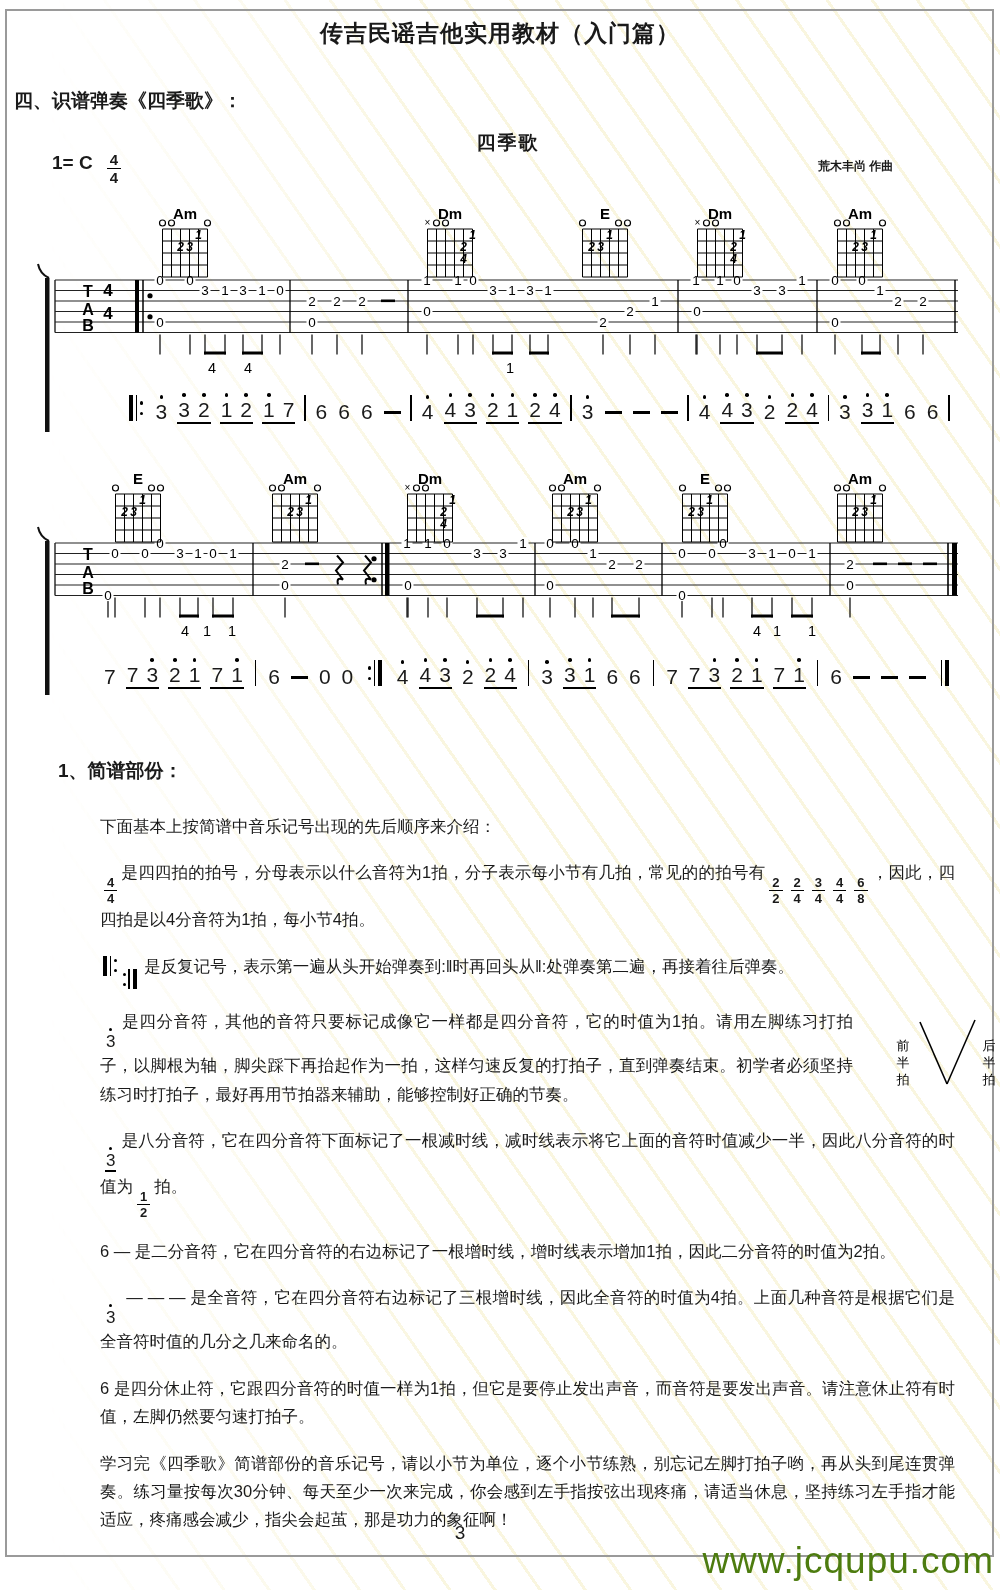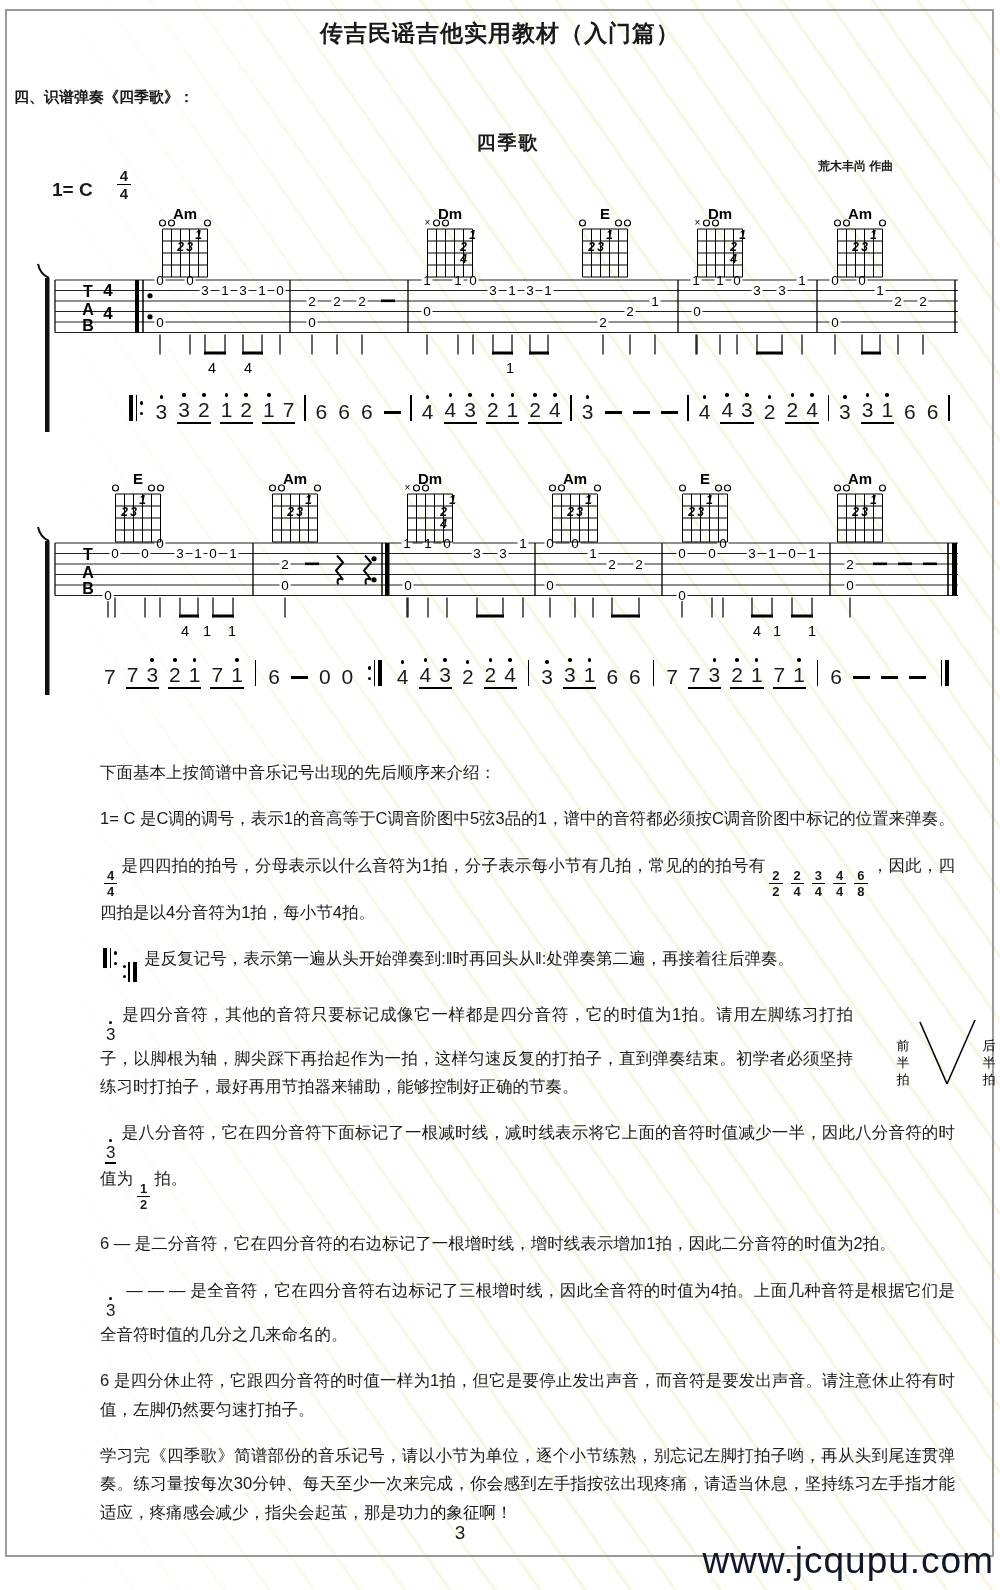--- a/index.html
+++ b/index.html
@@ -4,24 +4,24 @@
 <style>
   html,body{margin:0;padding:0;background:#e8e8e8;}
   .page{position:relative;width:1000px;height:1590px;background:#ffffff;margin:0 auto;overflow:hidden;
         font-family:"Liberation Sans","DejaVu Sans",sans-serif;color:#1a1a1a;}
   .border-frame{position:absolute;left:5px;top:9px;width:985px;height:1544px;border:2px solid #9a9a9a;pointer-events:none;}
   .watermark{position:absolute;inset:0;pointer-events:none;
      background:repeating-linear-gradient(55deg,transparent 0 34px,rgba(235,222,140,.28) 34px 37px);
      -webkit-mask-image:linear-gradient(to left,#000 55%,transparent 95%);
      mask-image:linear-gradient(to left,#000 55%,transparent 95%);}
   .book-title{position:absolute;top:18px;left:0;width:100%;text-align:center;font-size:23px;font-weight:bold;letter-spacing:1px;}
-  .sec-head{position:absolute;top:88px;left:14px;font-size:15px;font-weight:bold;}
+  .sec-head{position:absolute;top:88px;left:14px;font-size:19px;font-weight:bold;}
   .song-title{position:absolute;top:130px;left:0;width:100%;text-align:center;font-size:19px;font-weight:bold;letter-spacing:2px;padding-left:8px;}
   .composer{position:absolute;top:158px;left:818px;font-size:12px;font-weight:bold;}
-  .keysig{position:absolute;top:168px;left:52px;font-size:19px;font-weight:bold;display:flex;align-items:flex-end;gap:20px;}
+  .keysig{position:absolute;top:152px;left:52px;font-size:19px;font-weight:bold;display:flex;align-items:flex-start;gap:10px;}
   .system{position:absolute;left:0;width:1000px;}
   svg text{font-family:"Liberation Sans","DejaVu Sans",sans-serif;}
 
   
   .frac{display:inline-flex;flex-direction:column;align-items:center;line-height:1;font-size:13px;font-weight:bold;
         vertical-align:-9px;margin:0 4px;}
   .frac .nu{border-bottom:1.6px solid #000;padding:0 3px 1px;}
   .frac .de{padding-top:1px;}
   .frac.big{font-size:15px;}
 
@@ -50,21 +50,21 @@
   .jn .num{font-size:17px;padding:0 1px 1px;}
   .jn.u .num{border-bottom:2px solid #000;}
 
   
   .textblock{position:absolute;left:58px;top:758px;width:897px;}
   .h2{font-size:19px;font-weight:bold;margin-bottom:28px;}
   .para{padding-left:42px;font-size:16.5px;line-height:1.72;margin-bottom:18px;text-align:justify;}
   .para.narrow{width:795px;box-sizing:border-box;}
   .vdiag{position:absolute;left:893px;top:1006px;}
   .pageno{position:absolute;top:1522px;left:0;width:92%;text-align:center;font-size:19px;}
-  .site{position:absolute;top:1540px;right:6px;font-size:37px;color:#0f172a;letter-spacing:1px;}
+  .site{position:absolute;top:1540px;right:6px;font-size:37px;color:#4d7c0f;letter-spacing:1px;}
 </style>
 </head>
 <body>
 
 <div class="page">
   <div class="watermark"></div>
   <div class="border-frame"></div>
 
   <div class="book-title">传吉民谣吉他实用教材（入门篇）</div>
   <div class="sec-head">四、识谱弹奏《四季歌》：</div>
@@ -984,23 +984,23 @@
           </span>
         </span>
       </span>
       <span class="msym inrow">
         <i class="bar-thin"></i>
         <i class="bar-thick"></i>
       </span>
     </div>
 
   <div class="textblock">
+    <div class="h2">1、简谱部份：</div>
     <div id="paras">
         <div class="para">下面基本上按简谱中音乐记号出现的先后顺序来介绍：</div>
-        <div class="para">1= C  是C调的调号，表示1的音高等于C调音阶图中5弦3品的1，谱中的音符都必须按C调音阶图中标记的位置来弹奏。</div>
         <div class="para"><span class="frac">
             <span class="nu">4</span>
             <span class="de">4</span>
           </span>是四四拍的拍号，分母表示以什么音符为1拍，分子表示每小节有几拍，常见的的拍号有<span class="frac">
             <span class="nu">2</span>
             <span class="de">2</span>
           </span><span class="frac">
             <span class="nu">2</span>
             <span class="de">4</span>
           </span><span class="frac">

